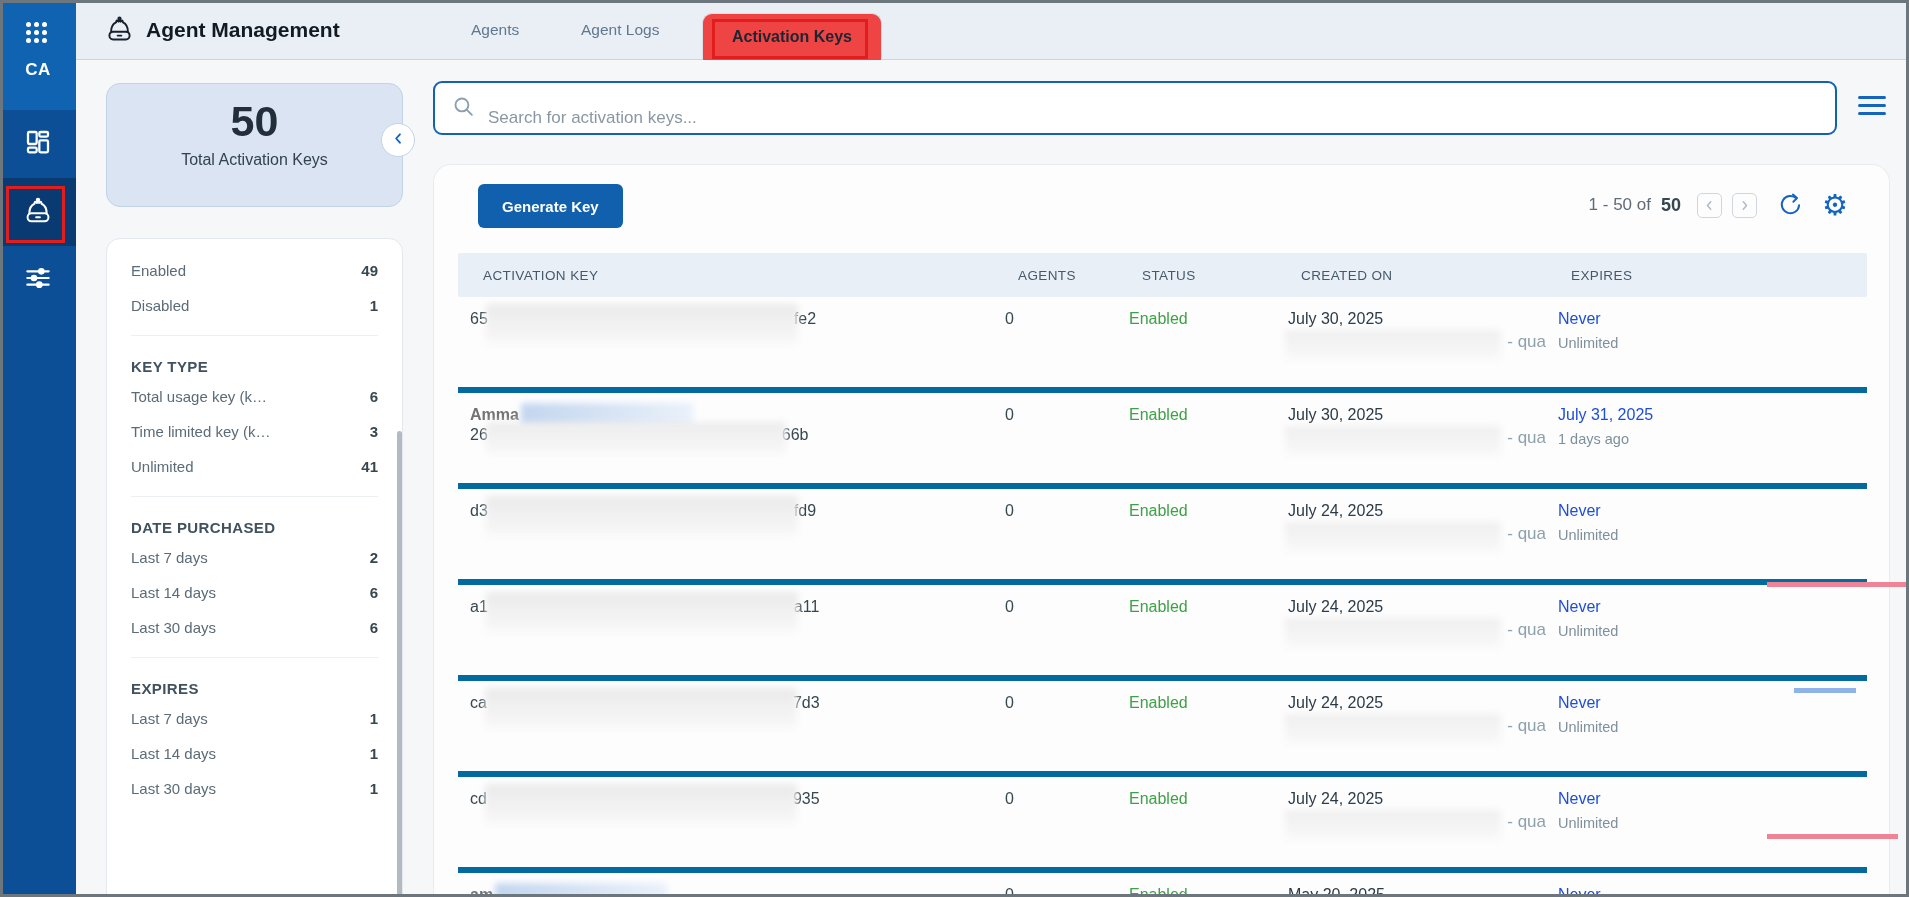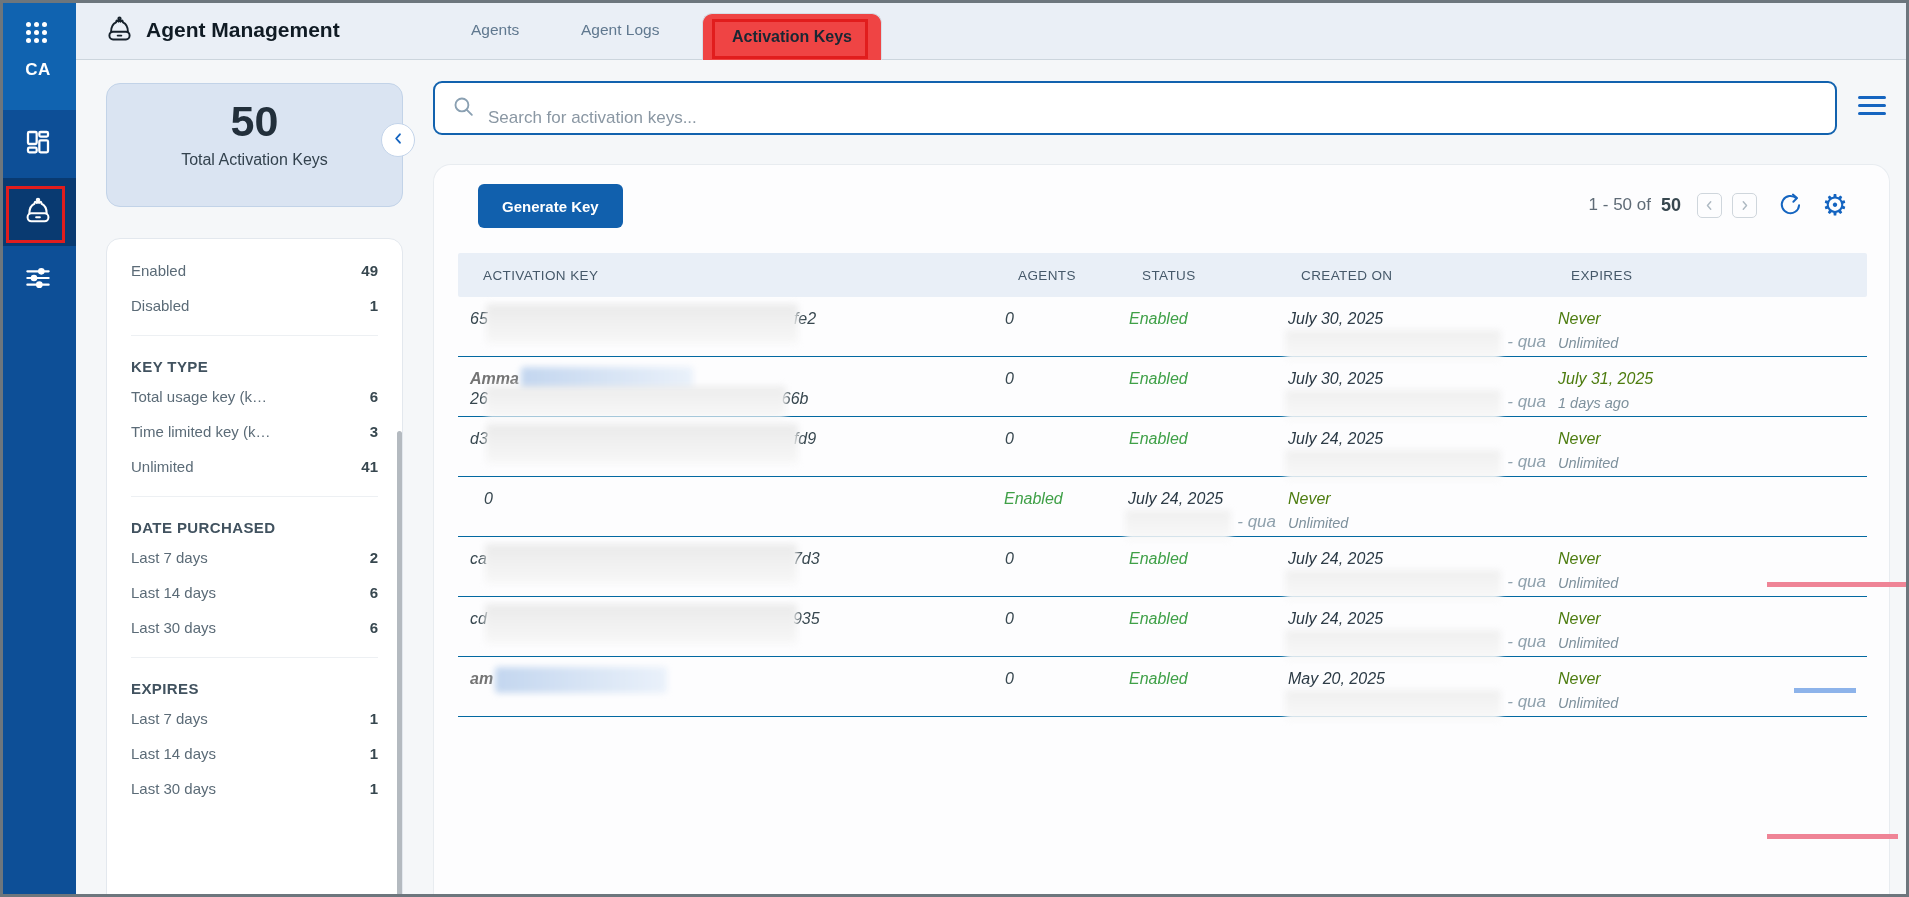--- a/index.html
+++ b/index.html
@@ -59,26 +59,26 @@
   .icon-btn { width:28px; height:28px; display:flex; align-items:center; justify-content:center; cursor:pointer; margin-left:8px; }
 
   .thead { position:absolute; left:24px; top:88px; width:1409px; height:44px; background:#e9eff7; border-radius:2px; display:grid; grid-template-columns:521px 125px 160px 270px 1fr; align-items:center; padding-left:25px; }
   .thead .th { font-size:13.5px; color:#46596a; letter-spacing:.4px; }
   .th.c-agents, .td.c-agents { padding-left:14px; }
   .th.c-status, .td.c-status { padding-left:13px; }
   .th.c-created, .td.c-created { padding-left:12px; }
   .th.c-expires, .td.c-expires { padding-left:12px; }
 
   .tbody { position:absolute; left:24px; top:132px; width:1409px; }
-  .trow { display:grid; grid-template-columns:521px 125px 160px 270px 1fr; padding-left:12px; height:60px; border-bottom:1px solid #0369a1;font-style:italic; }
+  .trow { display:grid; grid-template-columns:521px 125px 160px 270px 1fr; padding-left:12px; height:96px; border-bottom:6px solid #0369a1; }
   .td { padding-top:13px; font-size:16px; color:#37474f; }
   .line2 { margin-top:7px; font-size:14.5px; color:#7d909c; }
   .status-enabled { color:#3fa047; }
   .c-created .line1 { color:#2b3a45; }
-  .c-expires .line1 { color:#4d7c0f; }
+  .c-expires .line1 { color:#1d4ed8; }
   .created-l2 { display:flex; align-items:center; margin-top:4px; }
   .note { font-size:17px; color:#8fa1ad; margin-left:6px; white-space:nowrap; }
 
   .blur { display:inline-block; border-radius:3px; }
   .key-blur { width:312px; height:40px; background:linear-gradient(180deg,#eaeaea,#f8f8f8); filter:blur(3px); margin:-6px -4px -14px -2px; }
   .key-blur2 { width:300px; height:32px; background:linear-gradient(180deg,#ececec,#f8f8f8); filter:blur(3px); margin:-4px -4px -10px -2px; }
   .link-blur { width:172px; height:26px; background:linear-gradient(90deg,#c3d6ef,#eaf1fa); filter:blur(3px); margin:-3px 0 -8px 2px; }
   .created-blur { width:218px; height:30px; background:linear-gradient(180deg,#efefef,#f9f9f9); filter:blur(3px); margin:-2px 0 -8px -3px; }
 
   .kline { display:flex; align-items:flex-start; }
@@ -381,20 +381,30 @@
         <span class="note">- qua</span>
       </div>
     </div>
     <div class="td c-expires">
       <div class="line1">Never</div>
       <div class="line2">Unlimited</div>
     </div>
   </div>
 
   <div class="trow">
+    <div class="td c-key">
+      <div class="key-single">
+        <div class="kline">
+          <span>a1</span>
+          <span class="blur key-blur"></span>
+          <span>a11</span>
+        </div>
+      </div>
+
+    </div>
     <div class="td c-agents">0</div>
     <div class="td c-status status-enabled">Enabled</div>
     <div class="td c-created">
       <div class="line1">July 24, 2025</div>
       <div class="created-l2">
         <span class="blur created-blur"></span>
         <span class="note">- qua</span>
       </div>
     </div>
     <div class="td c-expires">

